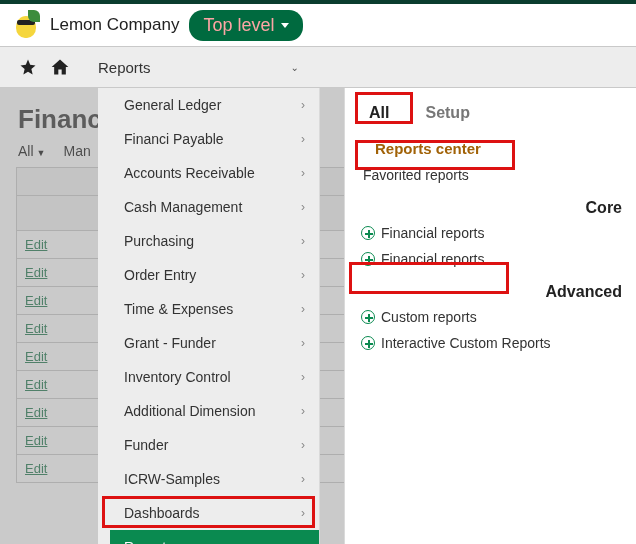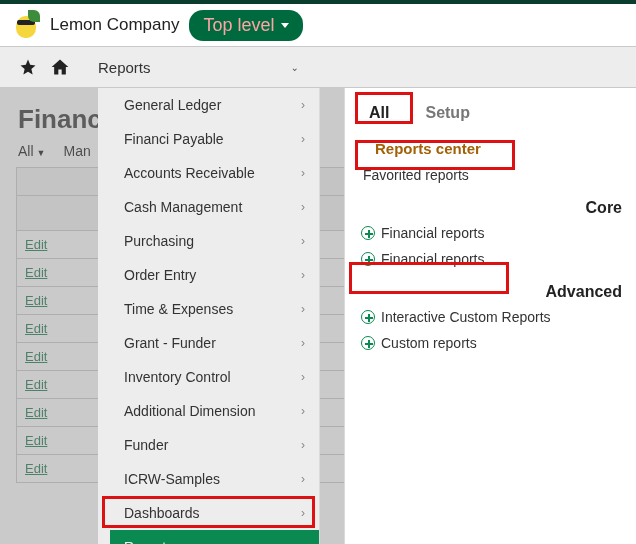--- a/index.html
+++ b/index.html
@@ -238,25 +238,25 @@
       <span>Financial reports</span>
     </div>
     <div class="linkline">
       <span class="plusicon"></span>
       <span>Financial reports</span>
     </div>
 
     <div class="subhdr">Advanced</div>
     <div class="linkline">
       <span class="plusicon"></span>
+      <span>Custom reports</span>
+    </div>
+    <div class="linkline">
+      <span class="plusicon"></span>
       <span>Interactive Custom Reports</span>
-    </div>
-    <div class="linkline">
-      <span class="plusicon"></span>
-      <span>Custom reports</span>
     </div>
 
     <div class="hlbox" style="left:10px; top:4px; width:58px; height:32px;"></div>
     <div class="hlbox" style="left:10px; top:52px; width:160px; height:30px;"></div>
     <div class="hlbox" style="left:4px; top:174px; width:160px; height:32px;"></div>
   </div>
 
 </div>
 
 </body></html>

